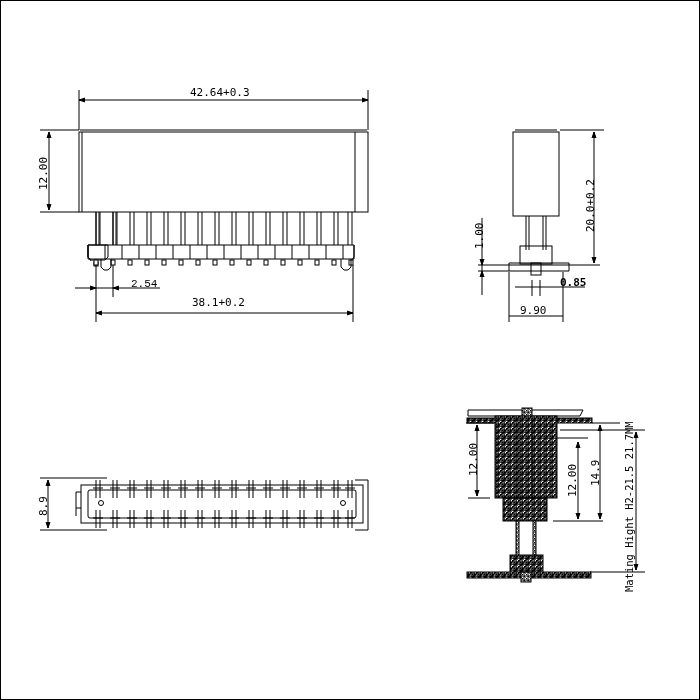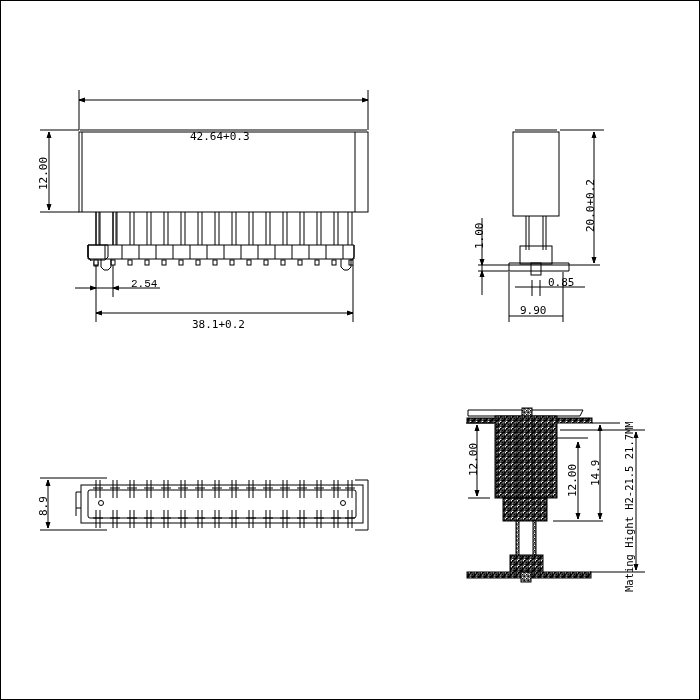--- a/index.html
+++ b/index.html
@@ -272,28 +272,28 @@
     <polyline points="598,513 600,519 602,513" fill="#000"></polyline>
 
     <line x1="560" y1="430" x2="645" y2="430"></line>
     <line x1="590" y1="572" x2="645" y2="572"></line>
     <line x1="636" y1="432" x2="636" y2="570"></line>
     <polyline points="634,438 636,432 638,438" fill="#000"></polyline>
     <polyline points="634,564 636,570 638,564" fill="#000"></polyline>
   </g>
 </svg>
 
-<div class="lbl" style="left:190px; top:87px;margin-top:44px;">42.64+0.3</div>
+<div class="lbl" style="left:190px; top:87px;">42.64+0.3</div>
 <div class="lbl vert" style="left:38px; top:190px;">12.00</div>
 <div class="lbl" style="left:131px; top:279px;font-family:Liberation Mono, monospace;">2.54</div>
-<div class="lbl" style="left:192px; top:319px;">38.1+0.2</div>
+<div class="lbl" style="left:192px; top:297px;">38.1+0.2</div>
 
 <div class="lbl vert" style="left:585px; top:232px;">20.0+0.2</div>
 <div class="lbl vert" style="left:474px; top:249px;">1.00</div>
-<div class="lbl" style="left:548px; top:277px;">0.85</div>
+<div class="lbl" style="left:560px; top:277px;font-weight:bold;">0.85</div>
 <div class="lbl" style="left:520px; top:305px;">9.90</div>
 
 <div class="lbl vert" style="left:38px; top:516px;">8.9</div>
 
 <div class="lbl vert" style="left:468px; top:476px;">12.00</div>
 <div class="lbl vert" style="left:567px; top:497px;">12.00</div>
 <div class="lbl vert" style="left:590px; top:486px;">14.9</div>
 <div class="lbl vert" style="left:624px; top:592px; font-size:10.5px;">Mating Hight H2-21.5 21.7MM</div>
 
 </body></html>

